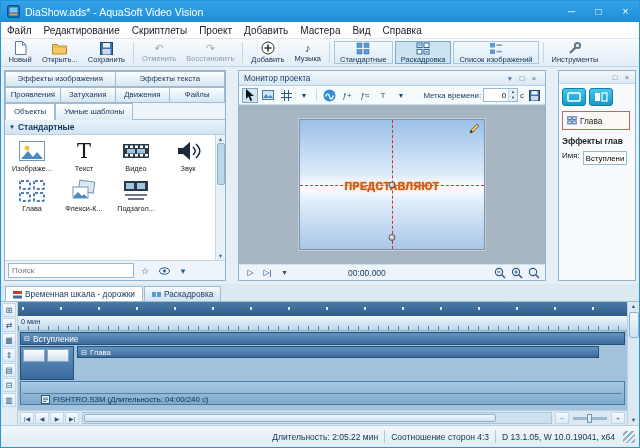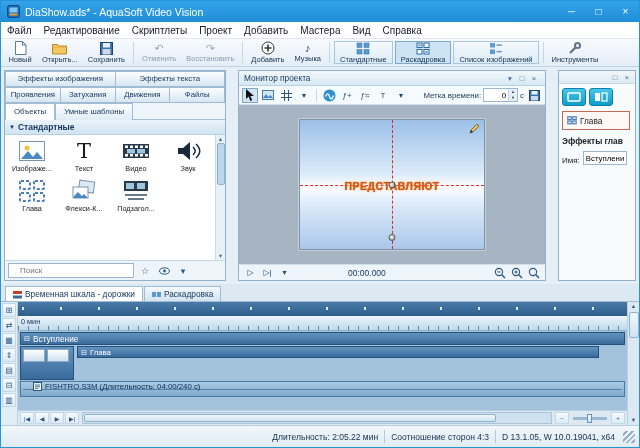--- a/index.html
+++ b/index.html
@@ -38,21 +38,21 @@
 .grid-wrap{flex:1;display:flex;background:#fff;min-height:0}
 .grid{flex:1;display:grid;grid-template-columns:repeat(4,1fr);align-content:start;padding:4px 1px;row-gap:6px}
 .g-item{display:flex;flex-direction:column;align-items:center;gap:1px}
 .g-item .lb{font-size:7.3px;color:#222;white-space:nowrap}
 .g-ic{height:24px;display:flex;align-items:center;justify-content:center}
 .vscroll{width:10px;background:#e9f1f8;border-left:1px solid #c5d8e8;display:flex;flex-direction:column;align-items:center}
 .vscroll .arr{font-size:5.5px;color:#4a6a8a;line-height:8px}
 .vscroll .track{flex:1;width:8px;position:relative}
 .vscroll .thumb{position:absolute;top:0;left:0;width:8px;height:42px;background:#bdd7ea;border:1px solid #8fb2cc;border-radius:2px}
 .search-row{height:20px;border-top:1px solid #c5d8e8;background:#edf4fa;display:flex;align-items:center;padding:0 3px;gap:3px;flex:0 0 auto}
-.search-input{width:126px;height:15px;border:1px solid #9ab8d0;font-size:8px;padding:0 11px;color:#333;background:#fff}
+.search-input{width:126px;height:15px;border:1px solid #9ab8d0;font-size:8px;padding:0 3px;color:#333;background:#fff}
 .sm-btn{width:16px;height:15px;display:flex;align-items:center;justify-content:center;font-size:9px;color:#2a5a8a}
 .panel-hdr{height:15px;background:linear-gradient(#f2f8fc,#d8e8f3);border-bottom:1px solid #b8d0e2;display:flex;align-items:center;font-size:8.3px;color:#14365c;padding:0 5px;flex:0 0 auto}
 .panel-hdr .sp{flex:1}
 .ph-ic{width:12px;text-align:center;font-size:7.5px;color:#476d92}
 .mon-toolbar{height:19px;background:#f5fafd;border-bottom:1px solid #cfe0ec;display:flex;align-items:center;padding:0 3px;gap:2px;flex:0 0 auto}
 .mt-btn{min-width:16px;height:15px;display:flex;align-items:center;justify-content:center;color:#1c4a74;font-size:8px;border:1px solid transparent}
 .mt-btn.sel{background:#cfe6f6;border:1px solid #7fa8c8}
 .mt-sep{width:1px;height:12px;background:#c5d8e8;margin:0 2px}
 .mt-lbl{font-size:7.8px;color:#20405f;margin-left:auto}
 .spin{display:flex;border:1px solid #9ab8d0;background:#fff;height:14px}
@@ -72,21 +72,21 @@
 .transport{height:16px;background:#edf4fa;border-top:1px solid #cfe0ec;display:flex;align-items:center;padding:0 4px;gap:2px;flex:0 0 auto}
 .tr-btn{min-width:15px;height:13px;display:flex;align-items:center;justify-content:center;font-size:8px;color:#1c4a74}
 .tr-time{font-size:8.5px;color:#14365c;margin-left:54px}
 .tr-zoom{margin-left:auto;display:flex;gap:2px}
 .rp-hdr{height:13px;display:flex;justify-content:flex-end;align-items:center;padding:0 2px;background:linear-gradient(#f2f8fc,#ddeaf4);border-bottom:1px solid #c5d8e8;flex:0 0 auto}
 .rp-body{flex:1;background:#f7fbfd;padding:4px 3px;display:flex;flex-direction:column;gap:5px}
 .cyan-row{display:flex;gap:3px}
 .cyan-btn{width:24px;height:18px;border-radius:3px;background:linear-gradient(#49c6e8,#119cc8);border:1px solid #0c80a8;display:flex;align-items:center;justify-content:center}
 .rp-tab{display:flex;align-items:center;gap:3px;border:1px solid #c06a58;background:#fdf8f6;height:19px;padding:0 4px;width:68px;font-size:8.3px;color:#222}
 .rp-heading{font-size:8.3px;font-weight:bold;color:#222;margin-top:1px;white-space:nowrap;overflow:hidden}
-.rp-name{display:flex;align-items:flex-end;gap:3px;font-size:8px;color:#222}
+.rp-name{display:flex;align-items:flex-start;gap:3px;font-size:8px;color:#222}
 .rp-name input{width:44px;height:14px;border:1px solid #9ab8d0;font-size:7.8px;padding:0 2px;outline:none}
 .tl{flex:0 0 auto;display:flex;flex-direction:column;background:#dce8f2}
 .tl-tabs{display:flex;padding:2px 0 0 4px;gap:1px;height:17px;flex:0 0 auto}
 .tl-tab{display:flex;align-items:center;gap:3px;padding:0 7px;font-size:8.3px;color:#14365c;background:linear-gradient(#f4f9fd,#d2e3f0);border:1px solid #9fbcd2;border-bottom:none;white-space:nowrap}
 .tl-tab.active{background:#fff}
 .tl-body{height:124px;display:flex;border-top:1px solid #9fbcd2;background:#a3c2dc;flex:0 0 auto}
 .tl-tools{width:17px;background:#e2edf5;border-right:1px solid #b8d0e2;display:flex;flex-direction:column;align-items:center;padding-top:1px;gap:1px;flex:0 0 auto}
 .tt-btn{width:14px;height:14px;font-size:8px;color:#2a547e;display:flex;align-items:center;justify-content:center;border:1px solid #c2d8e8;background:linear-gradient(#f6fafd,#dcebf5)}
 .tl-main{flex:1;display:flex;flex-direction:column;min-width:0}
 .markerbar{height:14px;background:linear-gradient(#4a7aa8,#2e5d8c);position:relative;flex:0 0 auto}
@@ -102,21 +102,21 @@
 .cb-thumb{width:22px;height:13px;background:linear-gradient(#fdfefe,#cfe0ee);border:1px solid #8aa8c2}
 .chapter-col{flex:1;display:flex;flex-direction:column;gap:1px;margin-right:26px;min-width:0}
 .chapter-hdr{height:12px;background:linear-gradient(#6394c0,#3a6b9c);border:1px solid #24507c;display:flex;align-items:center;gap:3px;color:#fff;font-size:7.8px;padding:0 3px}
 .clip-row{flex:1;display:flex}
 .clip-sp{width:30px;flex:0 0 auto}
 .clip{flex:1;background:linear-gradient(#f0f7fc,#cde1f0);border:1px solid #6a94b8;display:flex;align-items:center;gap:3px;padding:0 2px;font-size:7.8px;color:#14365c;min-width:0}
 .clip-thumb{width:15px;height:11px;background:linear-gradient(#9cc0e8,#fff 50%,#a9c7ea);border:1px solid #7e93a6}
 .tr-ic{color:#c03020;font-size:7px}
 .mo-ic{color:#2050a0;font-size:7px}
 .clip .dur{font-weight:bold}
-.audio-clip{height:16px;background:linear-gradient(#a9cbe4,#7ea9cc);border:1px solid #4a7aa4;display:flex;align-items:flex-start;gap:3px;padding:0 12px;font-size:7.8px;color:#0c2c50;position:relative;flex:0 0 auto}
+.audio-clip{height:24px;background:linear-gradient(#a9cbe4,#7ea9cc);border:1px solid #4a7aa4;display:flex;align-items:flex-end;gap:3px;padding:0 20px;font-size:7.8px;color:#0c2c50;position:relative;flex:0 0 auto}
 .audio-clip:after{content:"";position:absolute;left:2px;right:2px;top:50%;height:1px;background:#5580a8}
 .audio-clip>*{position:relative;z-index:1}
 .hscroll-row{height:15px;display:flex;align-items:center;background:#dce8f2;border-top:1px solid #b8d0e2;padding:0 2px;gap:1px;flex:0 0 auto}
 .hs-btn{width:14px;height:12px;font-size:6px;color:#2a547e;display:flex;align-items:center;justify-content:center;border:1px solid #c2d8e8;background:linear-gradient(#f6fafd,#dcebf5)}
 .hs-track{flex:1;height:12px;background:#cfe0ee;border:1px solid #aac4d8;position:relative;margin:0 2px}
 .hs-thumb{position:absolute;left:1px;top:1px;bottom:1px;width:88%;background:linear-gradient(#f2f8fc,#cfe3f2);border:1px solid #8fb2cc;border-radius:2px}
 .zoom-slider{width:34px;height:3px;background:#9ab8d0;position:relative;margin:0 3px}
 .zoom-thumb{position:absolute;left:40%;top:-3px;width:5px;height:9px;background:linear-gradient(#f2f8fc,#cfe3f2);border:1px solid #6a94b8}
 .tl-vscroll{width:12px;background:#dce8f2;border-left:1px solid #b8d0e2;display:flex;flex-direction:column;align-items:center;flex:0 0 auto}
 .tl-vscroll .arr{font-size:5.5px;color:#2a547e;line-height:9px}

